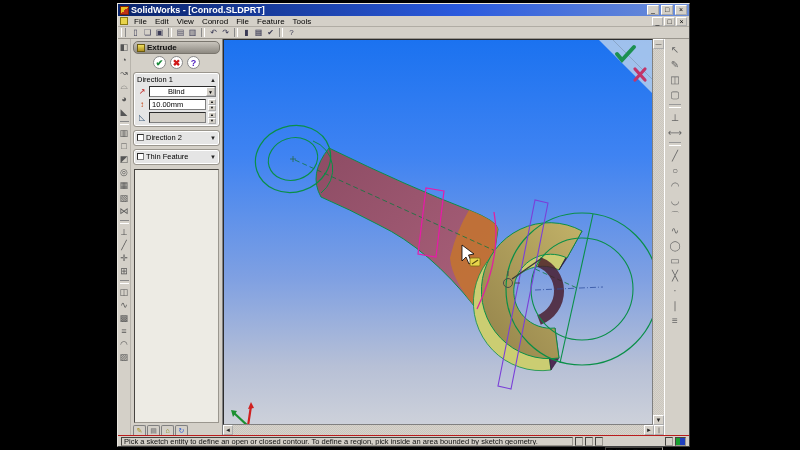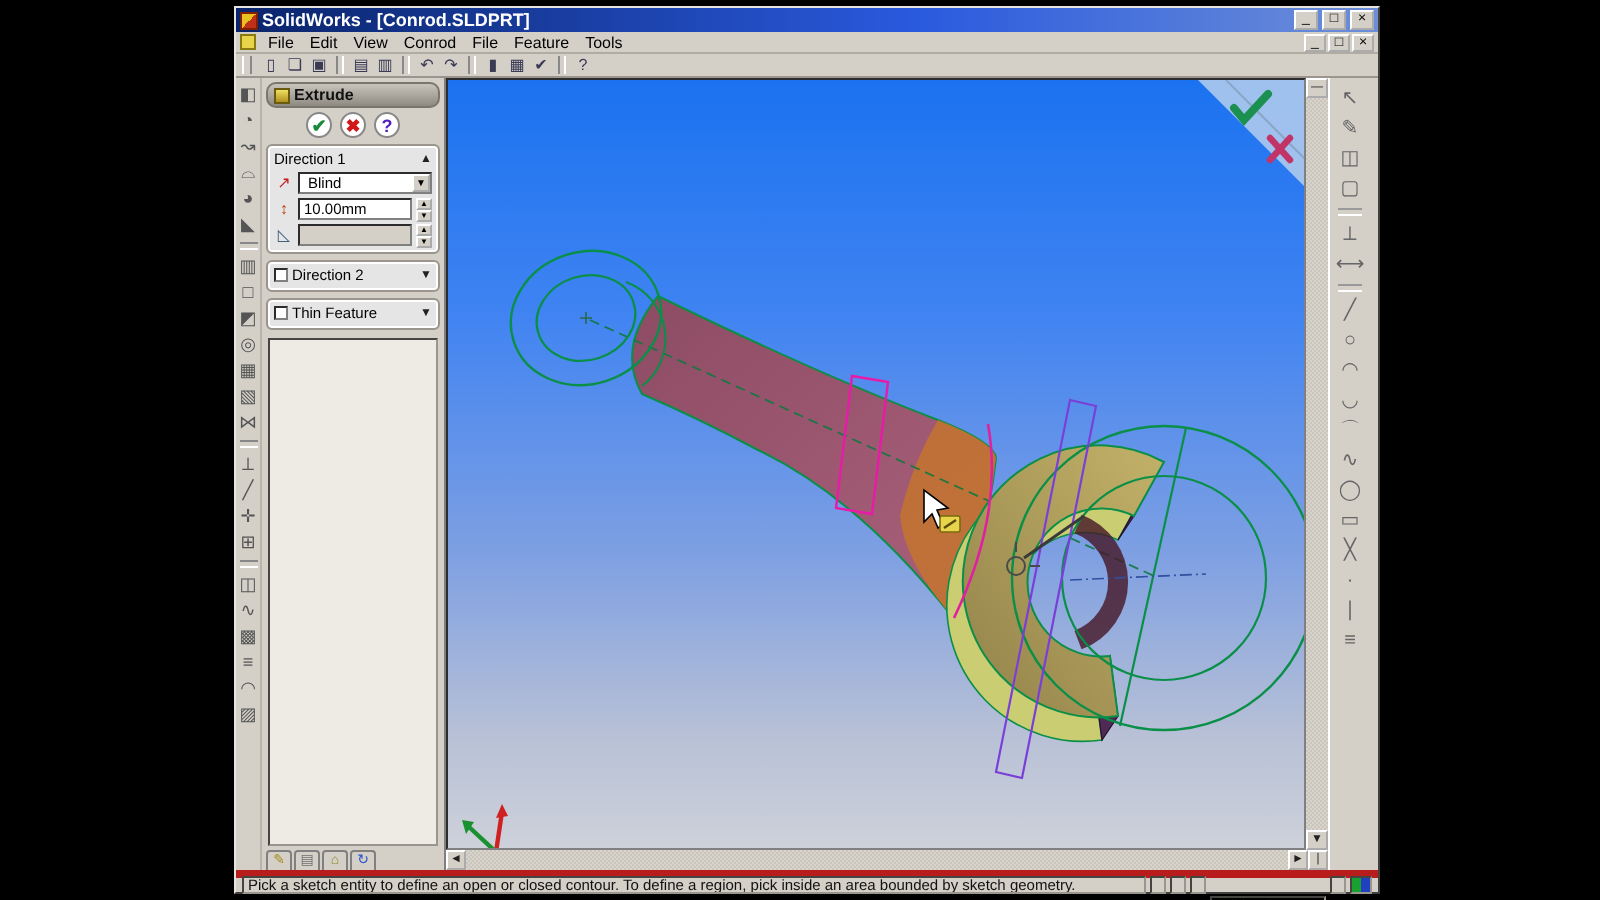--- a/index.html
+++ b/index.html
@@ -54,21 +54,21 @@
   .ok{color:#1a8a3a;} .cancel{color:#d01818;} .help{color:#5020c0;}
   .grp{border:1px solid #fff;outline:1px solid #9a968e;border-radius:2px;background:#e5e5e5;
        margin:2px 1px 3px 1px;padding:1px 2px 2px 2px;}
   .grp-title{display:flex;align-items:center;font-size:7.5px;color:#000;height:9px;}
   .grp-title .lab{flex:1;white-space:nowrap;}
   .grp-title .arr{font-size:6px;color:#222;}
   .chk{width:7px;height:7px;background:#fff;border:1px inset #808080;margin-right:2px;box-sizing:border-box;}
   .pmrow{display:flex;align-items:center;gap:2px;margin-top:2px;}
   .pmic{width:10px;height:10px;font-size:8px;line-height:10px;text-align:center;}
   .combo{flex:1;height:11px;background:#fff;border:1px inset #808080;display:flex;align-items:center;
-         font-size:7.5px;padding-left:4px;box-sizing:border-box;}
+         font-size:7.5px;padding-left:18px;box-sizing:border-box;}
   .combo .dd{margin-left:auto;width:9px;height:9px;background:#d4d0c8;border:1px outset #fff;
              font-size:5px;line-height:8px;text-align:center;box-sizing:border-box;}
   .spin{flex:1;height:11px;background:#fff;border:1px inset #808080;display:flex;align-items:center;
         font-size:7.5px;padding-left:2px;box-sizing:border-box;}
   .spin.dis{background:#d4d0c8;}
   .updown{width:8px;height:11px;display:flex;flex-direction:column;}
   .updown div{flex:1;background:#d4d0c8;border:1px outset #fff;font-size:4px;line-height:4px;text-align:center;box-sizing:border-box;}
   .clist{flex:1;background:#f49898;border:1px inset #808080;margin-left:2px;min-height:24px;
          font-size:7px;color:#222;overflow:hidden;}
   .clist .item{height:9px;line-height:9px;padding-left:2px;white-space:nowrap;}
@@ -88,21 +88,21 @@
   .vscroll{width:11px;display:flex;flex-direction:column;background:#c8c4bc;}
   .sb-btn{height:10px;background:#d4d0c8;border:1px outset #fff;font-size:6px;line-height:9px;
           text-align:center;box-sizing:border-box;color:#222;}
   .sb-track{flex:1;background:repeating-conic-gradient(#d8d4cc 0 25%,#cac6be 0 50%) 0 0/2px 2px;}
   .hscroll{height:10px;display:flex;background:#c8c4bc;}
   .hscroll .sb-btn{width:10px;height:10px;}
   .hscroll .sb-track{flex:1;}
 
   
   .statusbar{height:11px;display:flex;align-items:center;gap:2px;padding:0 3px;background:#d4d0c8;
-             border-top:4px solid #b91c1c;font-size:7.5px;color:#111;box-sizing:border-box;}
+             border-top:1px solid #b91c1c;font-size:7.5px;color:#111;box-sizing:border-box;}
   .cell{border:1px inset #9a968e;height:9px;box-sizing:border-box;display:flex;align-items:center;padding:0 2px;white-space:nowrap;overflow:hidden;}
   .cell.msg{flex:1;}
   .cell.tiny{width:8px;}
   .cell.mode{width:58px;margin-top:20px;}
   .st-icon{width:11px;height:9px;border:1px inset #9a968e;box-sizing:border-box;
            background:linear-gradient(90deg,#18a030 50%,#2040c0 50%);}
 </style>
 </head>
 <body>
 

